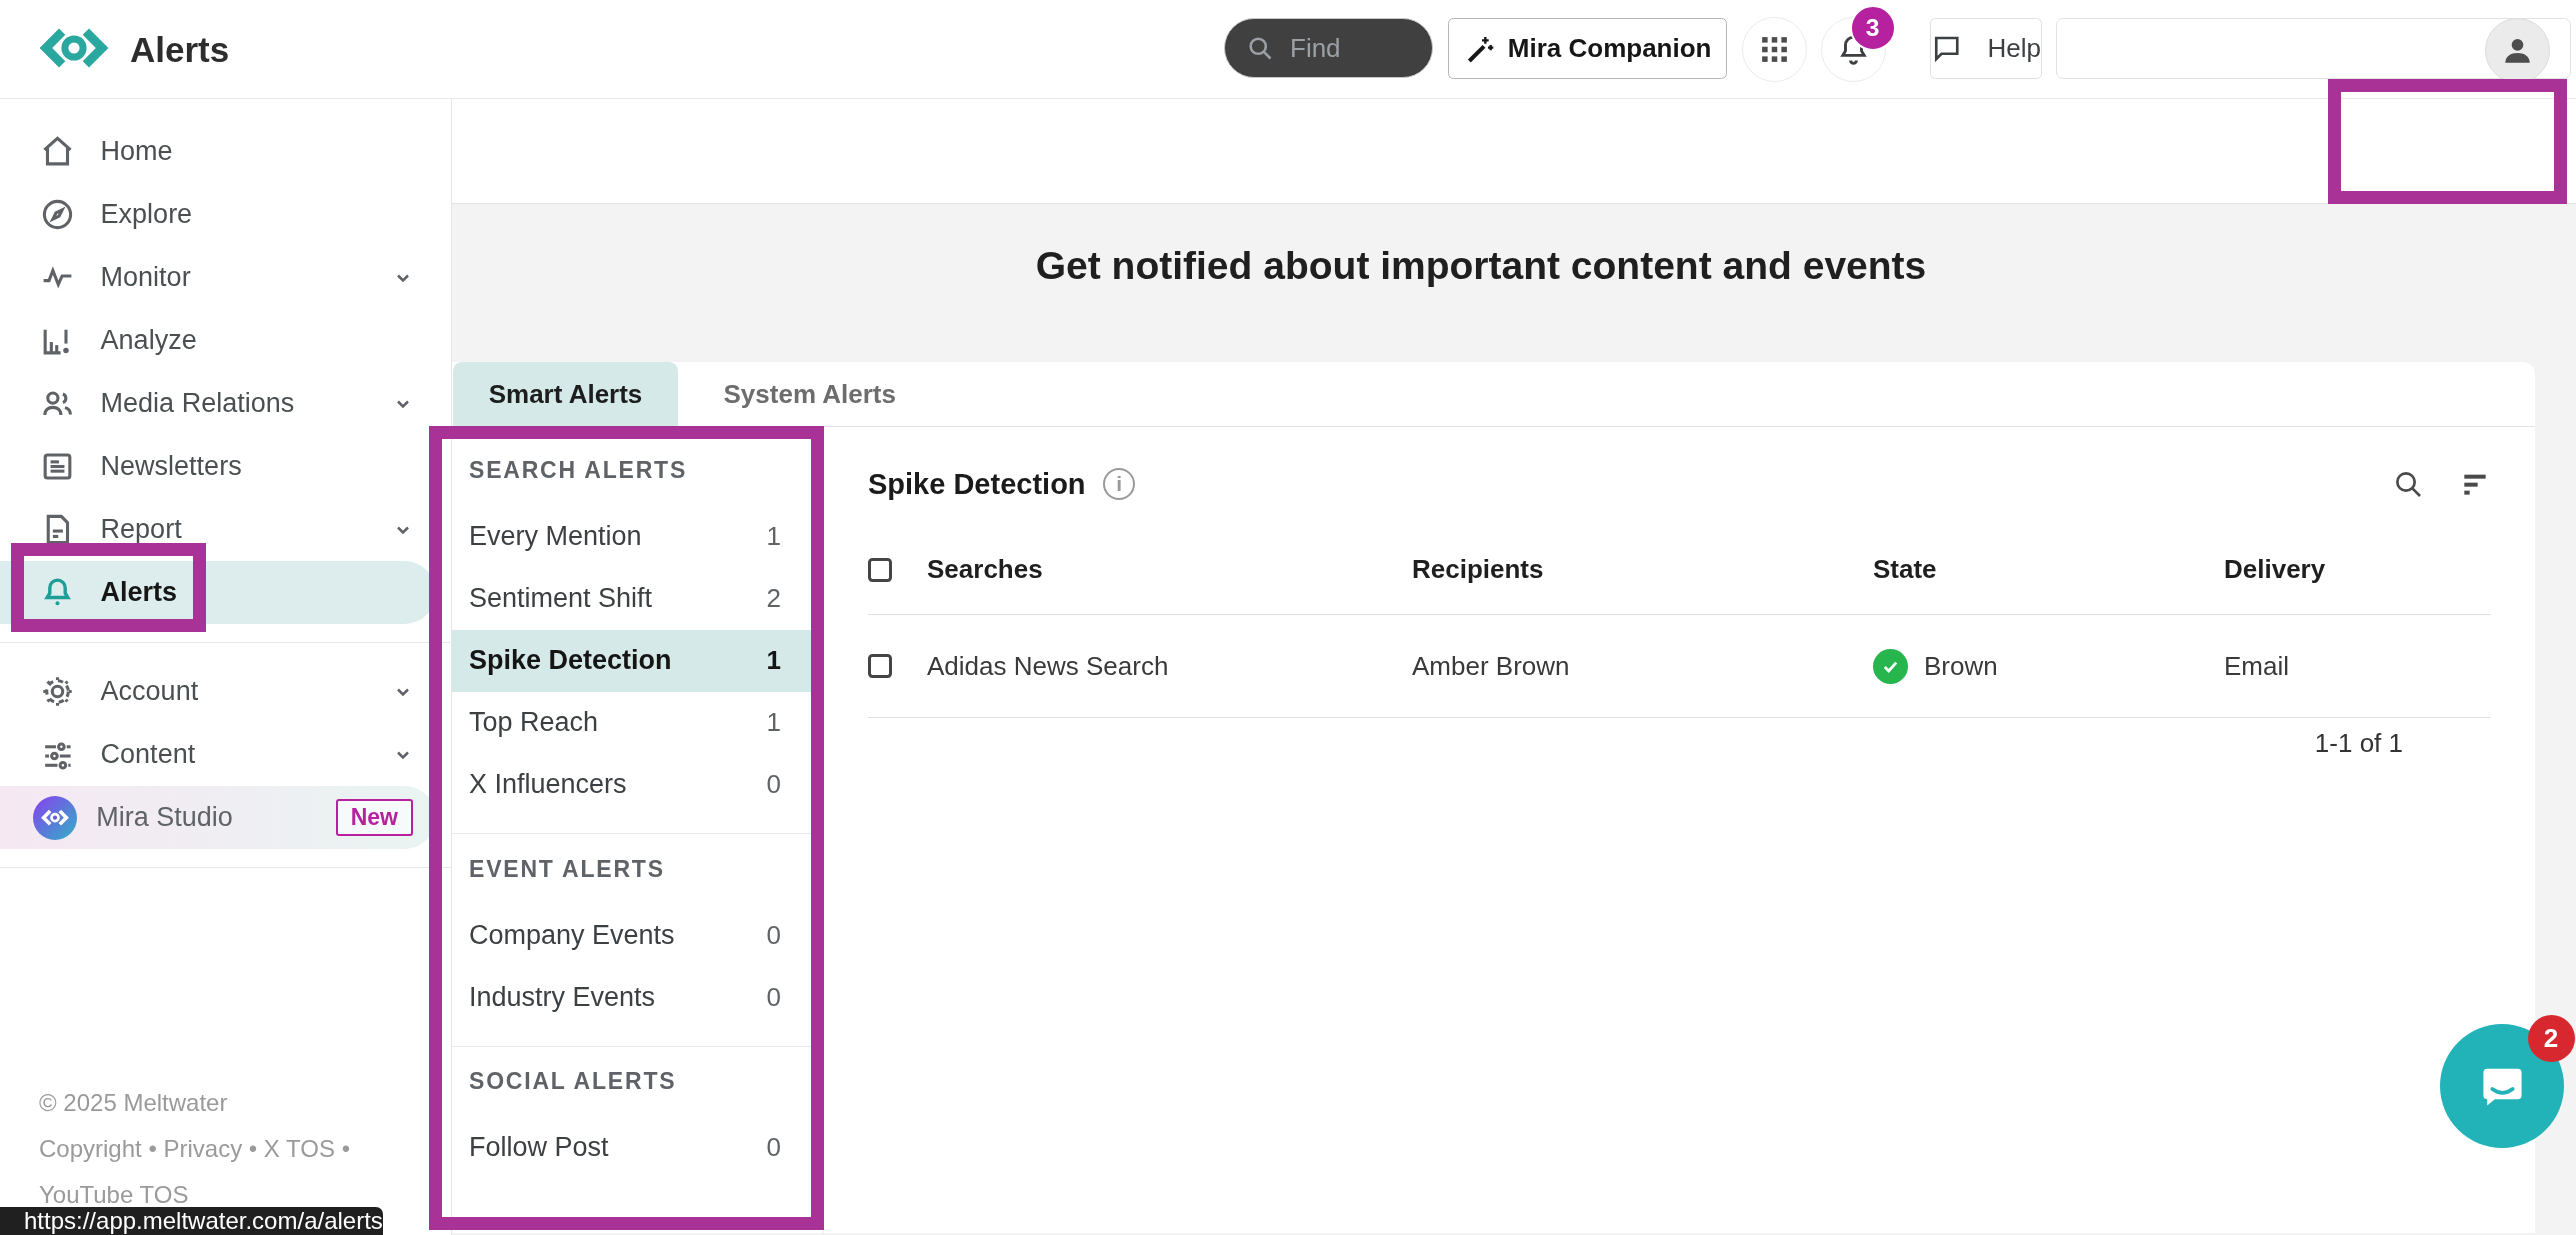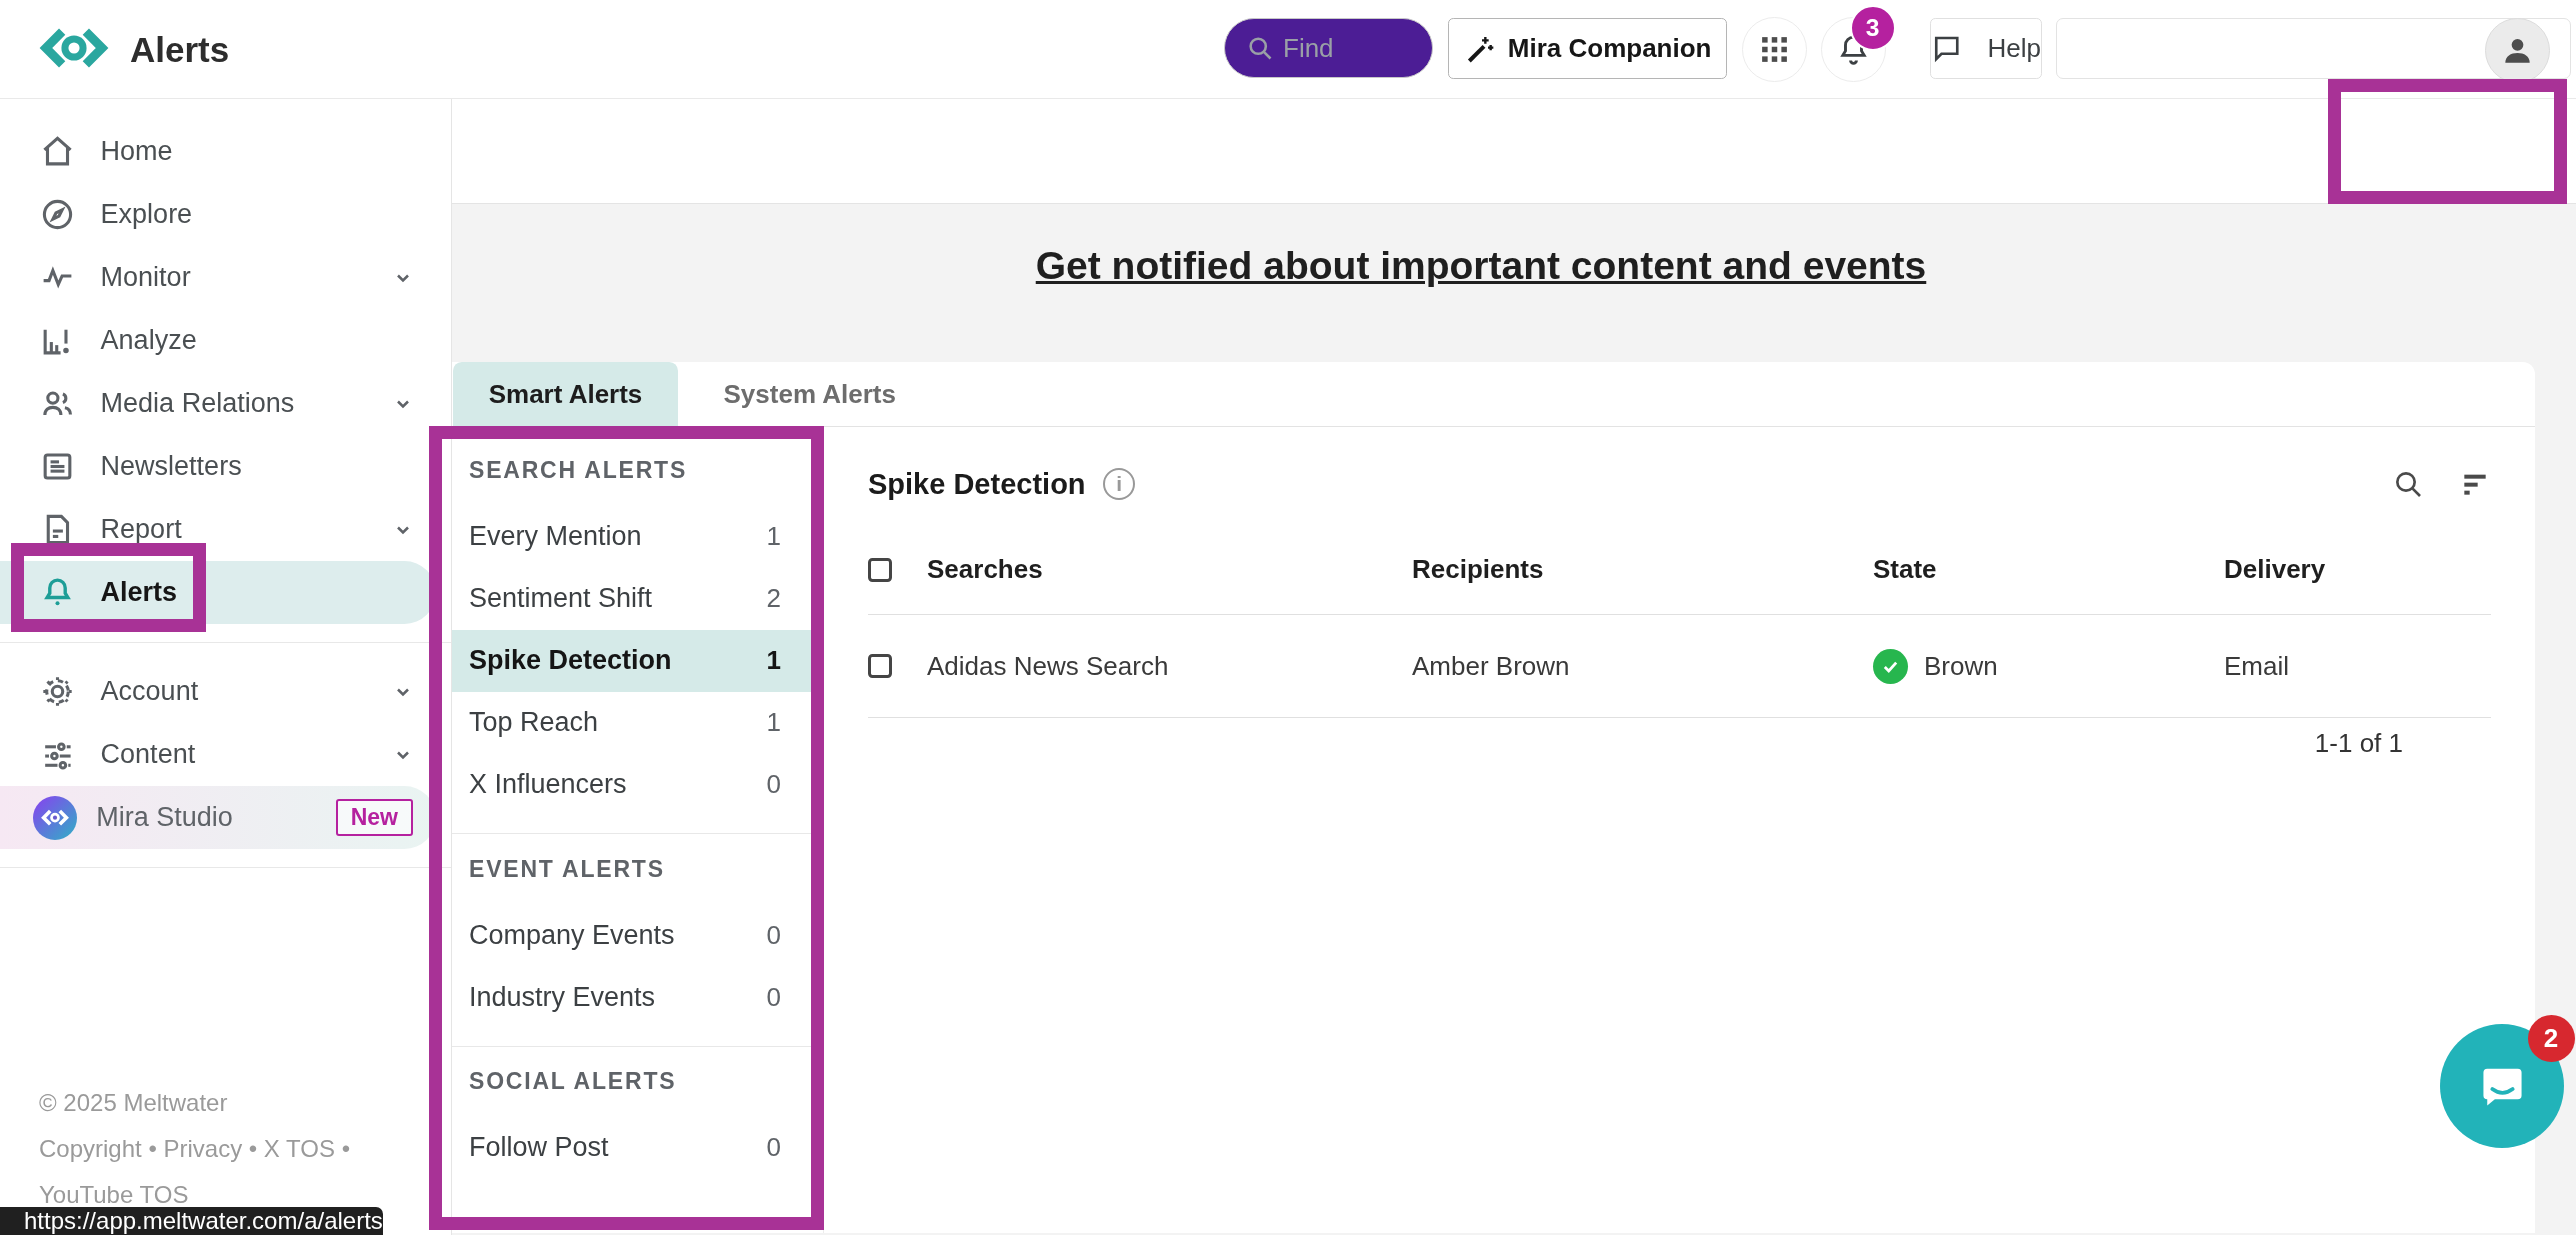--- a/index.html
+++ b/index.html
@@ -5,21 +5,21 @@
   * { margin:0; padding:0; box-sizing:border-box; }
   html,body { width:2576px; height:1235px; overflow:hidden; background:#f3f3f3;
     font-family:"Liberation Sans","DejaVu Sans",sans-serif; }
 
   
   .topbar { position:absolute; left:0; top:0; width:2576px; height:99px; background:#fff;
     border-bottom:1.8px solid #e9e9e9; z-index:20; }
   .logo { position:absolute; left:37px; top:26px; }
   .app-title { position:absolute; left:130px; top:30px; font-size:35px; font-weight:bold; color:#2d2d2d; }
   .find-pill { position:absolute; left:1224px; top:18.4px; width:209px; height:60px; border:1.8px solid #c8c8c8;
-    border-radius:30px; display:flex; align-items:center; padding-left:21px; gap:9px; background:#4c1d95; }
+    border-radius:30px; display:flex; align-items:center; padding-left:21px; gap:16px; background:#404040; }
   .find-pill span { font-size:26px; color:#9aa0a6; }
   .mira-btn { position:absolute; left:1448px; top:18.4px; width:279px; height:61px; border:1.8px solid #b5b5b5;
     border-radius:5.3px; display:flex; align-items:center; justify-content:center; gap:12.3px; background:#fff; }
   .mira-btn span { font-size:26px; font-weight:bold; color:#161616; }
   .circle-btn { position:absolute; top:16.7px; width:65px; height:65px; border:1.8px solid #ececec; border-radius:50%;
     background:#fff; display:flex; align-items:center; justify-content:center; }
   .grid-btn { left:1742px; }
   .bell-btn { left:1821px; }
   .notif-badge { position:absolute; right:-10.5px; top:-12.3px; width:46px; height:46px; border-radius:50%;
     background:#b5219f; color:#fff; font-size:24.6px; font-weight:bold; display:flex; align-items:center;
@@ -62,21 +62,21 @@
   .side-footer { position:absolute; left:39px; top:981px; font-size:24px; color:#9a9a9a; line-height:46px; }
 
   
   .status-tip { position:absolute; left:0; top:1207px; width:383px; height:28px; background:#202020;
     color:#fff; font-size:24px; display:flex; align-items:center; padding-left:24px;
     border-top-right-radius:7px; z-index:60; }
 
   
   .main-bg { position:absolute; left:383px; top:204px; width:2193px; height:1031px; background:#f3f3f3; }
   .page-heading { position:absolute; left:427px; top:244px; width:2108px; text-align:center;
-    font-size:39px; font-weight:bold; color:#1f1f1f; z-index:2;text-decoration:underline; }
+    font-size:39px; font-weight:bold; color:#1f1f1f; z-index:2; }
 
   .card { position:absolute; left:427px; top:362px; width:2108px; height:873px; z-index:3; }
   .tabstrip { height:65px; background:#fff; border-radius:12.3px 12.3px 0 0; position:relative;
     border-bottom:1.8px solid #e3e3e3; }
   .tab-active { position:absolute; left:26px; top:0; width:225px; height:65px; background:#d5eae8;
     border-radius:8.8px 8.8px 0 0; display:flex; align-items:center; justify-content:center;
     font-size:26px; font-weight:bold; color:#1d1d1d; }
   .tab-inactive { position:absolute; left:279px; top:0; height:65px; display:flex; align-items:center;
     font-size:26px; font-weight:bold; color:#6d6d6d; padding:0 17.5px; }
   .card-body { display:flex; height:806px; background:#fff; }

